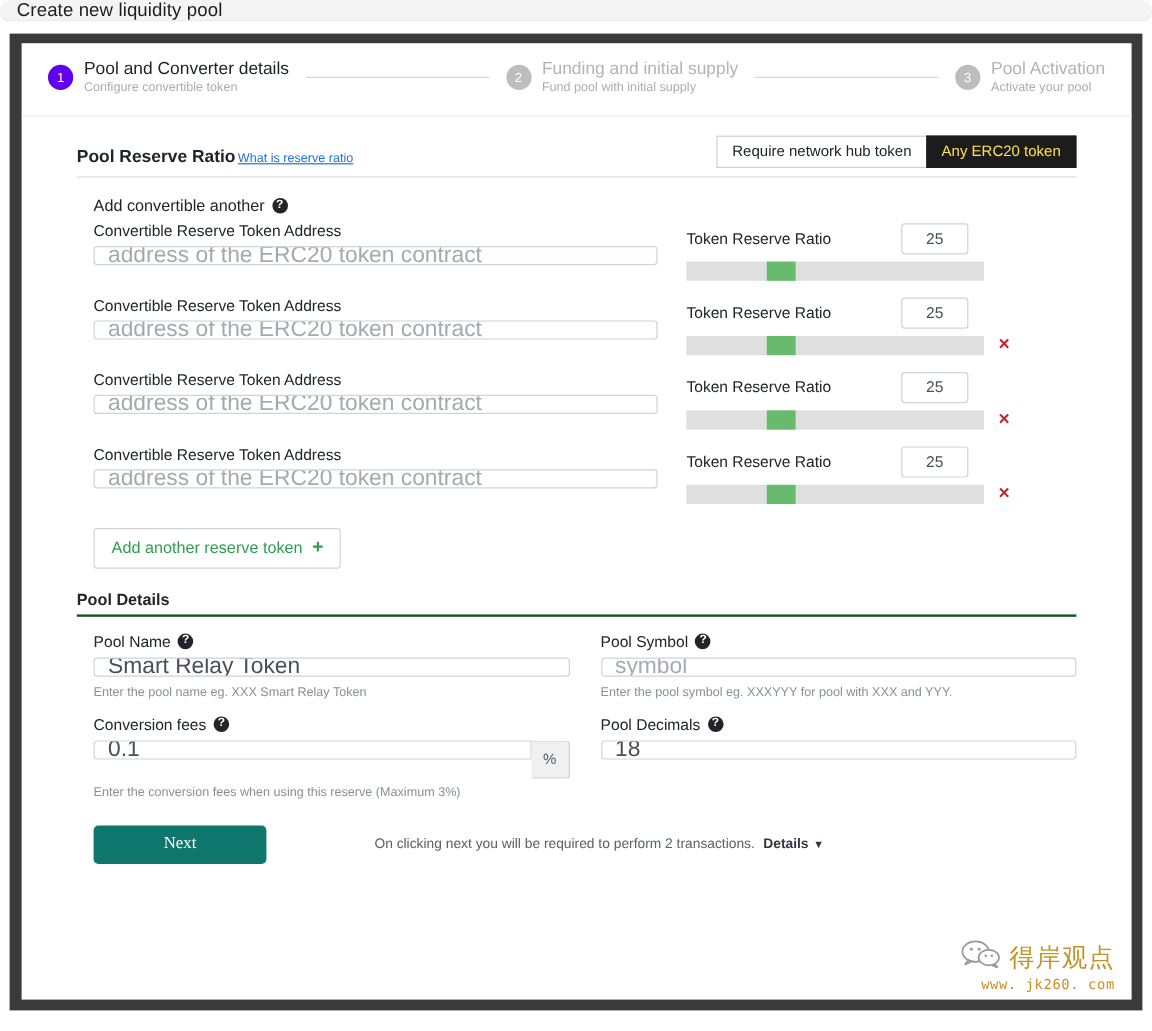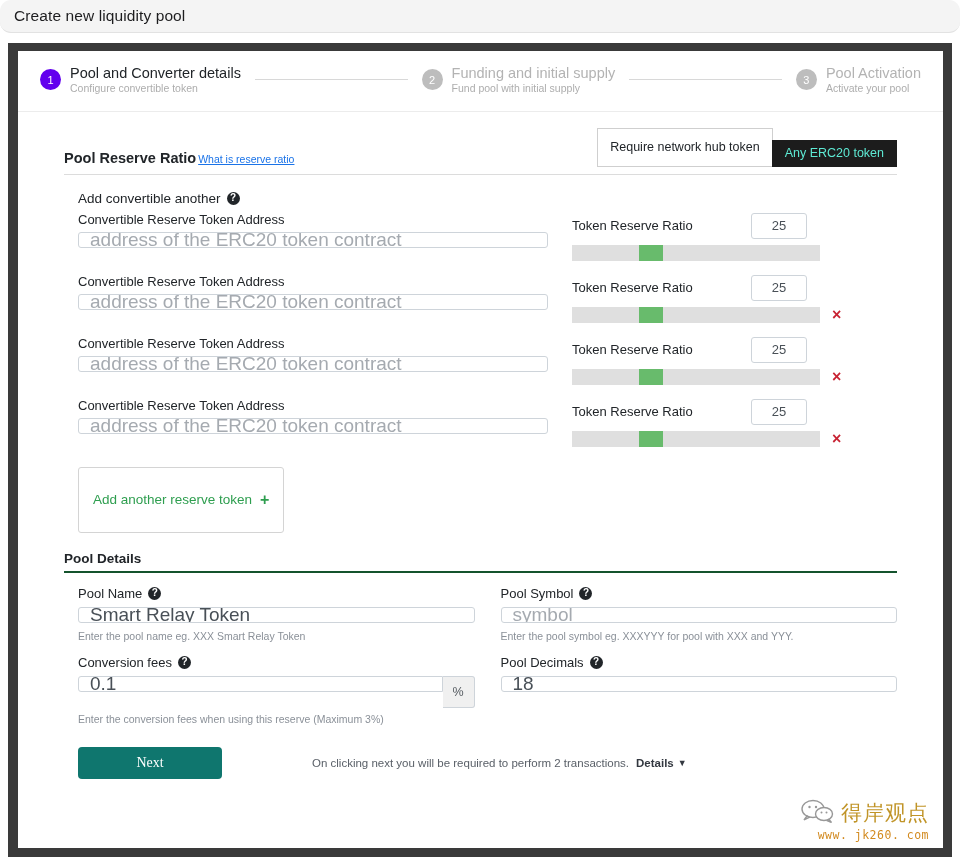--- a/index.html
+++ b/index.html
@@ -7,21 +7,21 @@
   html, body {
     margin: 0; padding: 0;
     width: 960px; height: 859px;
     background: #ffffff;
     font-family: "Liberation Sans", sans-serif;
     overflow: hidden;
   }
 
   
   .topbar {
-    height: 33px;
+    height: 18px;
     background: #f4f4f4;
     display: flex;
     align-items: center;
     padding-left: 14px;
     border-bottom: 1px solid #e2e2e2;
     border-radius: 11px;
   }
   .topbar-title {
     font-size: 15.5px;
     color: #1d1d1f;
@@ -102,23 +102,22 @@
     font-size: 12.5px;
     padding: 5px 12px 6px 12px;
     border: 1px solid #cfcfcf;
     background: #ffffff;
     color: #212529;
     cursor: pointer;
     white-space: nowrap;
   }
   .toggle-btn.selected {
     background: #1c1c1c;
-    color: #5eead4;
+    color: #fde047;
     border-color: #1c1c1c;
-    margin-top: 12px;
   }
   .toggle-btn + .toggle-btn { margin-left: -1px; }
 
   .add-tokens-label {
     font-size: 13.5px;
     color: #212529;
     margin: 16px 0 6px 14px;
     display: flex;
     align-items: center;
   }
@@ -220,21 +219,21 @@
   
   .add-another {
     margin: 7px 0 0 14px;
     display: inline-flex;
     align-items: center;
     border: 1px solid #d4d4d4;
     border-radius: 3px;
     background: #ffffff;
     color: #2e9e4f;
     font-size: 13.5px;
-    padding: 24px 14px;
+    padding: 8px 14px;
     cursor: pointer;
   }
   .plus-icon {
     margin-left: 8px;
     color: #2e9e4f;
     font-size: 16px;
     font-weight: bold;
     line-height: 1;
   }
 

